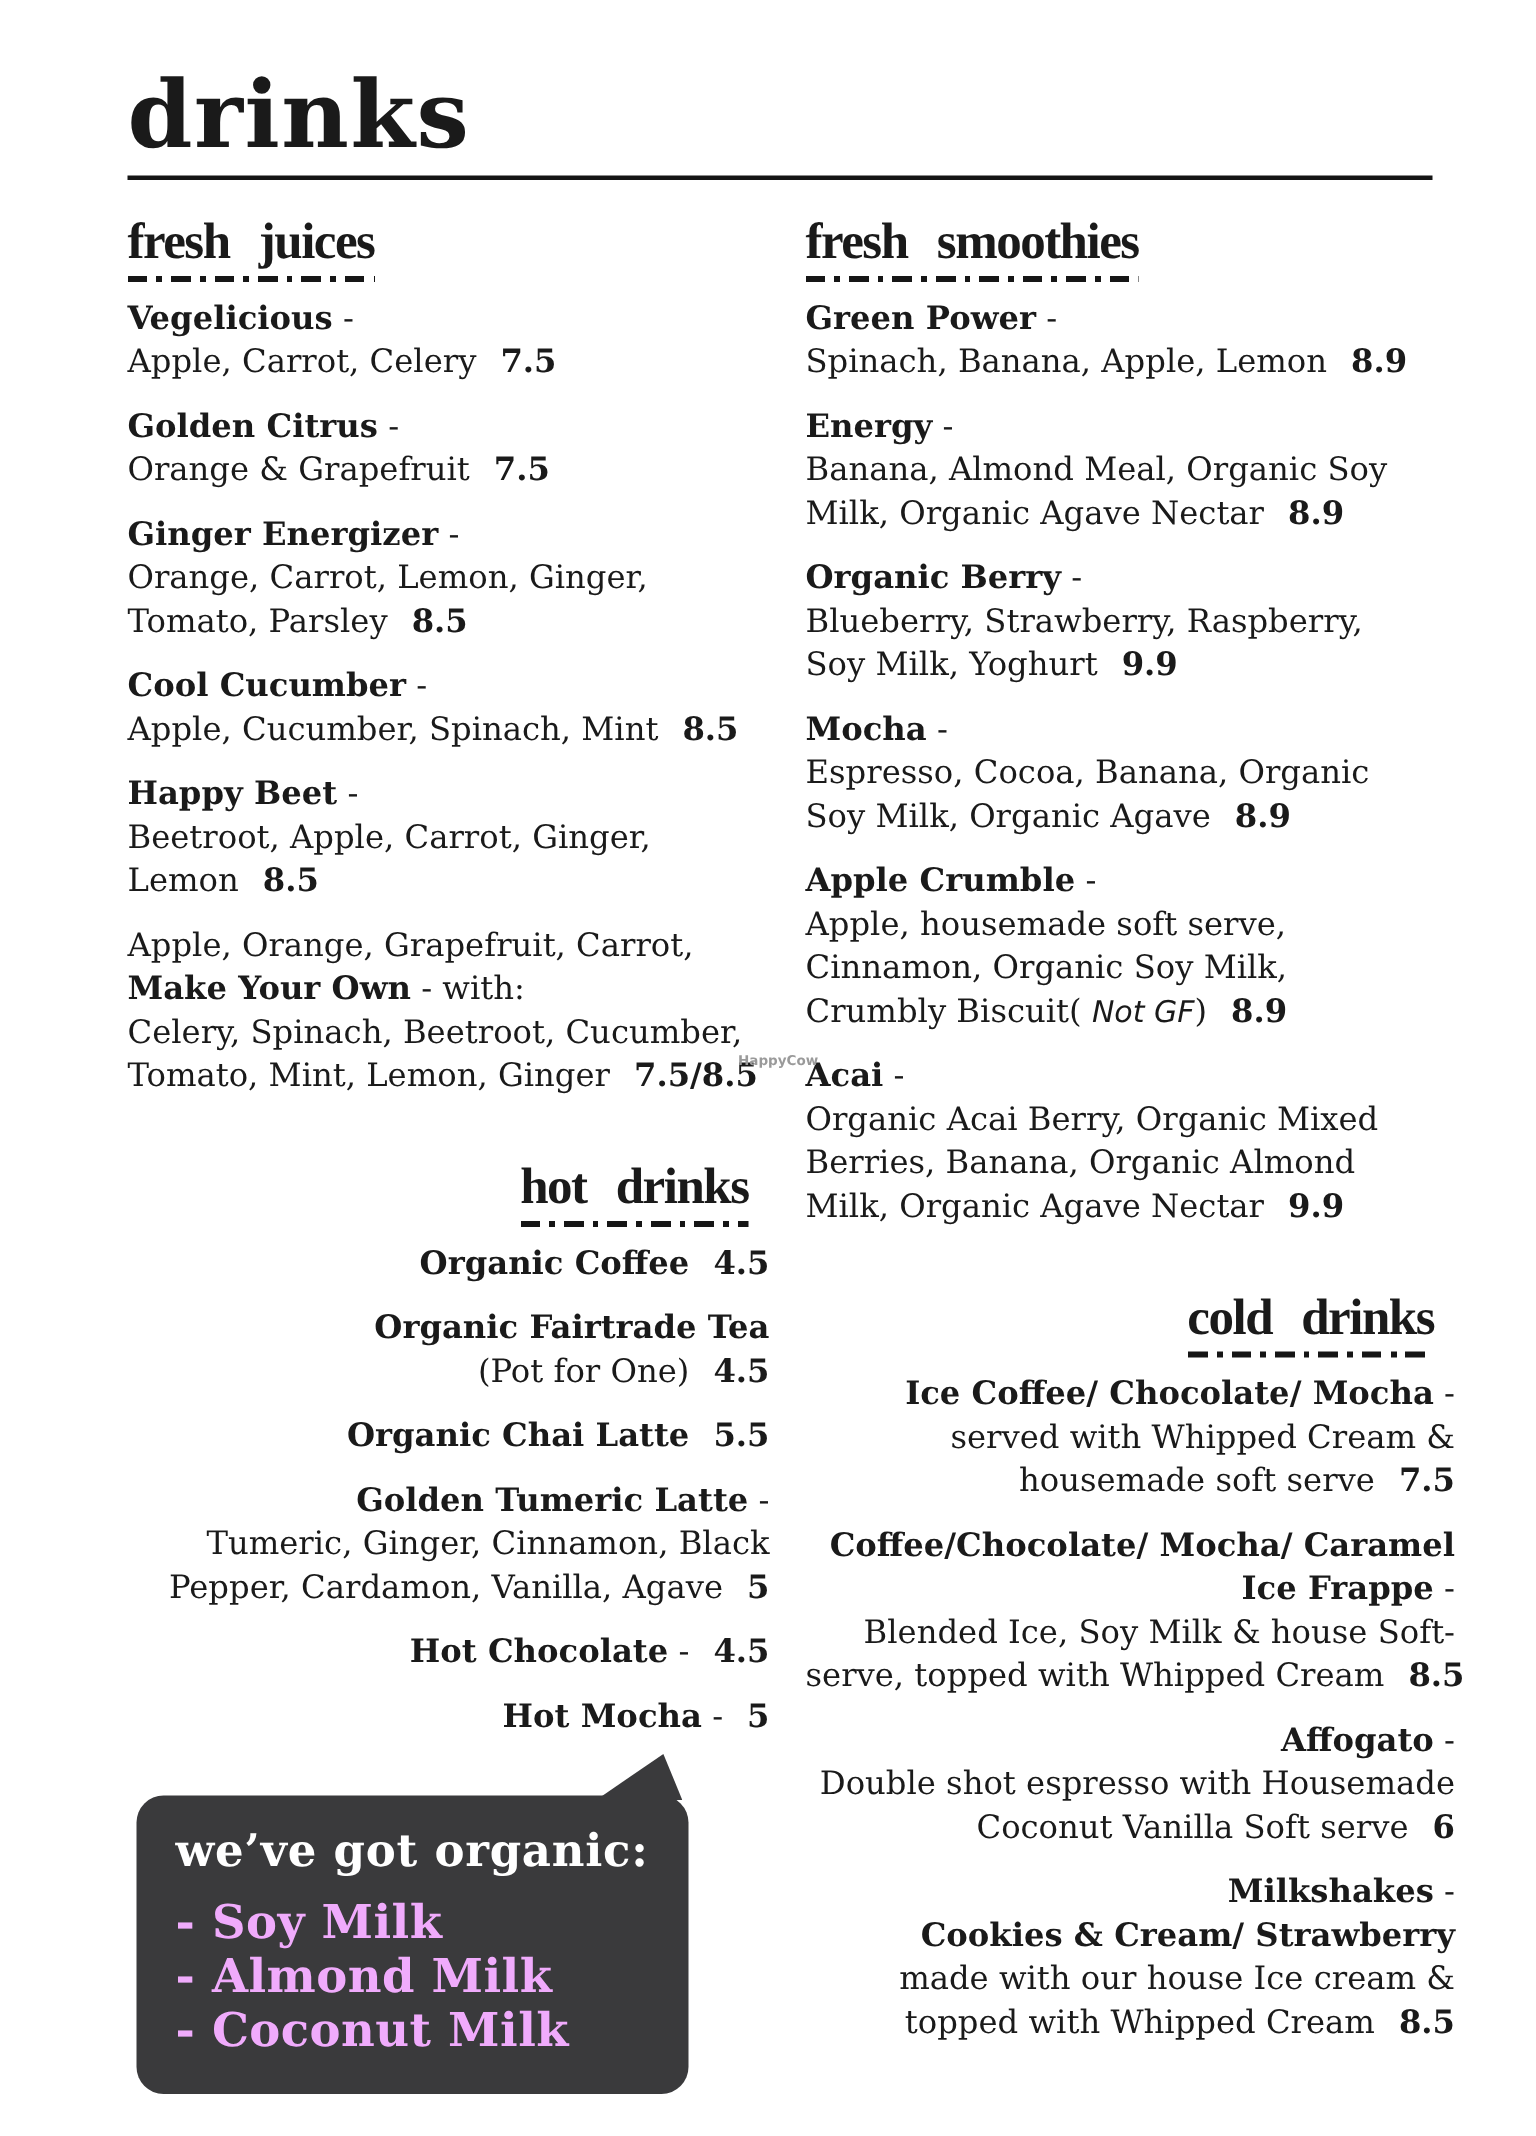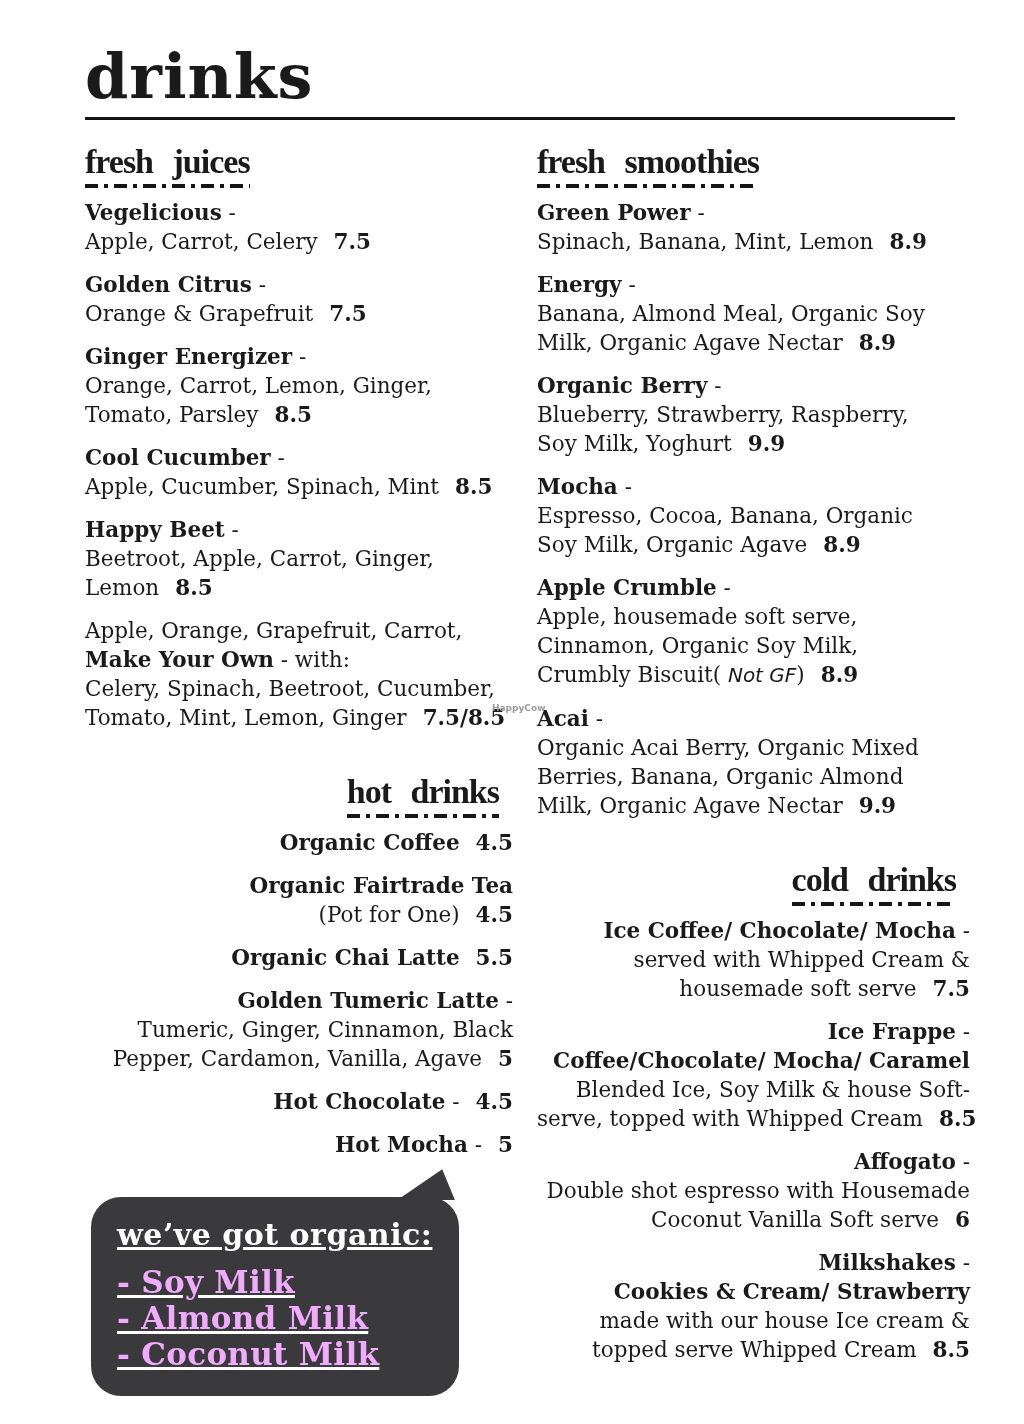--- a/index.html
+++ b/index.html
@@ -27,21 +27,21 @@
     height:4px;margin-top:3px;
     background:repeating-linear-gradient(90deg,#161616 0 13px,transparent 13px 19px,#161616 19px 23px,transparent 23px 29px);
   }
   .item{margin-bottom:14px;}
   .line{font-size:21.5px;line-height:29px;white-space:nowrap;}
   .seg-b{font-weight:700;}
   .seg-i{font-style:italic;font-family:"DejaVu Sans", sans-serif;font-size:20px;}
   .seg-p{font-weight:700;padding-left:16px;}
   .bubble{
     position:relative;margin:38px 0 0 6px;width:368px;box-sizing:border-box;
-    background:#3a3a3c;border-radius:30px;padding:20px 24px 24px 26px;color:#ffffff;text-decoration:underline;
+    background:#3a3a3c;border-radius:18px;padding:20px 24px 24px 26px;color:#ffffff;
   }
   .bubble-tail{
     position:absolute;top:-28px;right:4px;width:58px;height:31px;
     background:#3a3a3c;clip-path:polygon(0 100%, 78% 0, 100% 100%);
   }
   .bubble-title{font-size:30px;font-weight:700;letter-spacing:.5px;margin-bottom:12px;}
   .bubble-item{font-size:31px;line-height:36px;color:#f0abfc;font-weight:700;letter-spacing:.3px;}
   .watermark{
     position:absolute;left:492px;top:703px;
     font-family:"DejaVu Sans", sans-serif;font-size:9px;color:#9a9a9a;font-weight:700;
@@ -98,21 +98,21 @@
         <div class="bubble-tail"></div>
         <div class="bubble-title">we’ve got organic:</div>
         <div class="bubble-item">- Soy Milk</div>
         <div class="bubble-item">- Almond Milk</div>
         <div class="bubble-item">- Coconut Milk</div>
       </div>
     </div>
     <div class="col col-right">
         <div class="section"><div class="sec-head"><div class="sec-title">fresh smoothies</div><div class="sec-underline"></div></div><div class="item">
             <div class="line"><span class="seg-b">Green Power</span><span> -</span></div>
-            <div class="line"><span>Spinach, Banana, Mint, Lemon</span><span class="seg-p">8.9</span></div>
+            <div class="line"><span>Spinach, Banana, Apple, Lemon</span><span class="seg-p">8.9</span></div>
           </div><div class="item">
             <div class="line"><span class="seg-b">Energy</span><span> -</span></div>
             <div class="line"><span>Banana, Almond Meal, Organic Soy</span></div>
             <div class="line"><span>Milk, Organic Agave Nectar</span><span class="seg-p">8.9</span></div>
           </div><div class="item">
             <div class="line"><span class="seg-b">Organic Berry</span><span> -</span></div>
             <div class="line"><span>Blueberry, Strawberry, Raspberry,</span></div>
             <div class="line"><span>Soy Milk, Yoghurt</span><span class="seg-p">9.9</span></div>
           </div><div class="item">
             <div class="line"><span class="seg-b">Mocha</span><span> -</span></div>
@@ -127,30 +127,30 @@
             <div class="line"><span class="seg-b">Acai</span><span> -</span></div>
             <div class="line"><span>Organic Acai Berry, Organic Mixed</span></div>
             <div class="line"><span>Berries, Banana, Organic Almond</span></div>
             <div class="line"><span>Milk, Organic Agave Nectar</span><span class="seg-p">9.9</span></div>
           </div></div>
         <div class="section"><div class="sec-head"><div class="sec-title">cold drinks</div><div class="sec-underline"></div></div><div class="item">
             <div class="line"><span class="seg-b">Ice Coffee/ Chocolate/ Mocha</span><span> -</span></div>
             <div class="line"><span>served with Whipped Cream &amp;</span></div>
             <div class="line"><span>housemade soft serve</span><span class="seg-p">7.5</span></div>
           </div><div class="item">
+            <div class="line"><span class="seg-b">Coffee/Chocolate/ Mocha/ Caramel</span></div>
             <div class="line"><span class="seg-b">Ice Frappe</span><span> -</span></div>
-            <div class="line"><span class="seg-b">Coffee/Chocolate/ Mocha/ Caramel</span></div>
             <div class="line"><span>Blended Ice, Soy Milk &amp; house Soft-</span></div>
             <div class="line"><span>serve, topped with Whipped Cream</span><span class="seg-p">8.5</span></div>
           </div><div class="item">
             <div class="line"><span class="seg-b">Affogato</span><span> -</span></div>
             <div class="line"><span>Double shot espresso with Housemade</span></div>
             <div class="line"><span>Coconut Vanilla Soft serve</span><span class="seg-p">6</span></div>
           </div><div class="item">
             <div class="line"><span class="seg-b">Milkshakes</span><span> -</span></div>
             <div class="line"><span class="seg-b">Cookies &amp; Cream/ Strawberry</span></div>
             <div class="line"><span>made with our house Ice cream &amp;</span></div>
-            <div class="line"><span>topped serve Whipped Cream</span><span class="seg-p">8.5</span></div>
+            <div class="line"><span>topped with Whipped Cream</span><span class="seg-p">8.5</span></div>
           </div></div>
       </div>
   </div>
 </div>
 <div class="watermark">HappyCow</div>
 
 </body></html>

